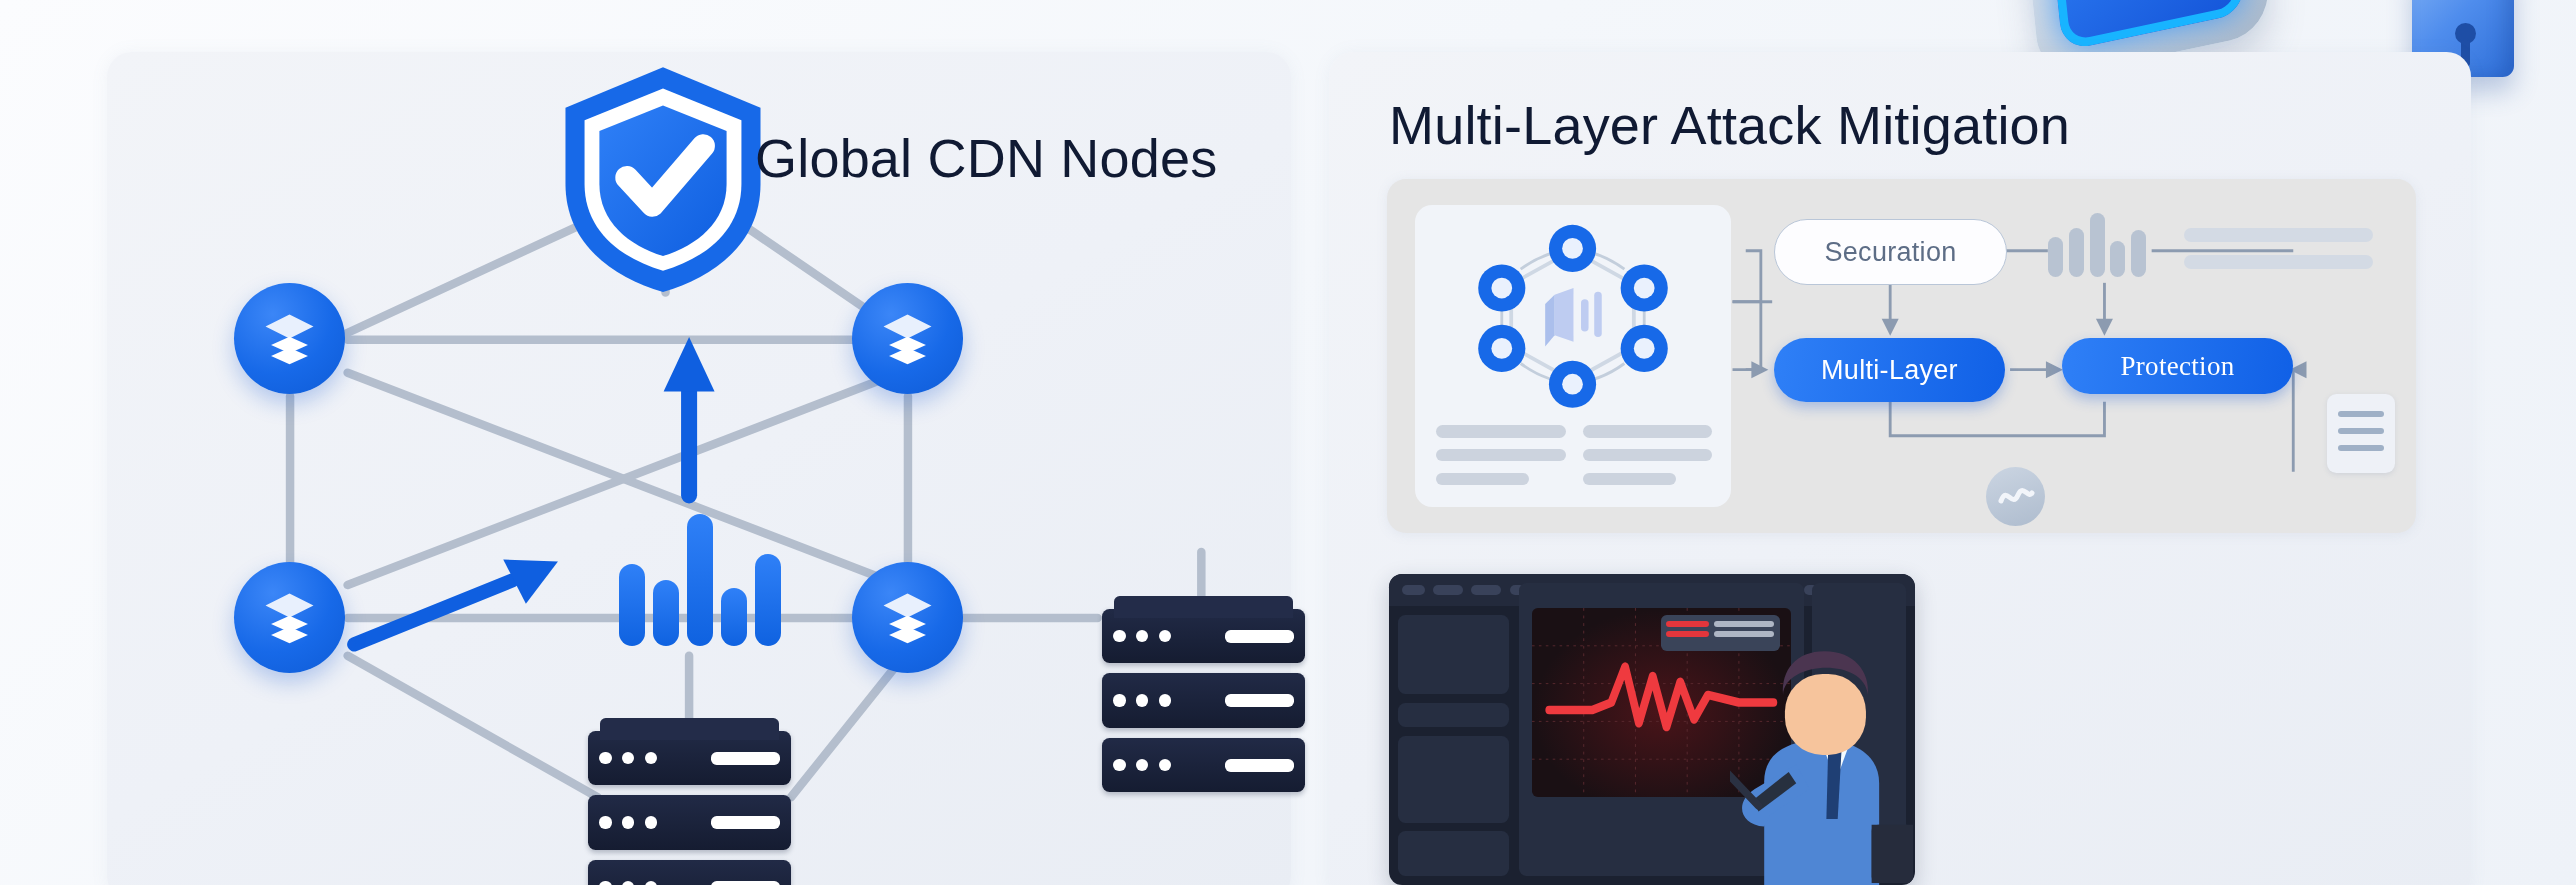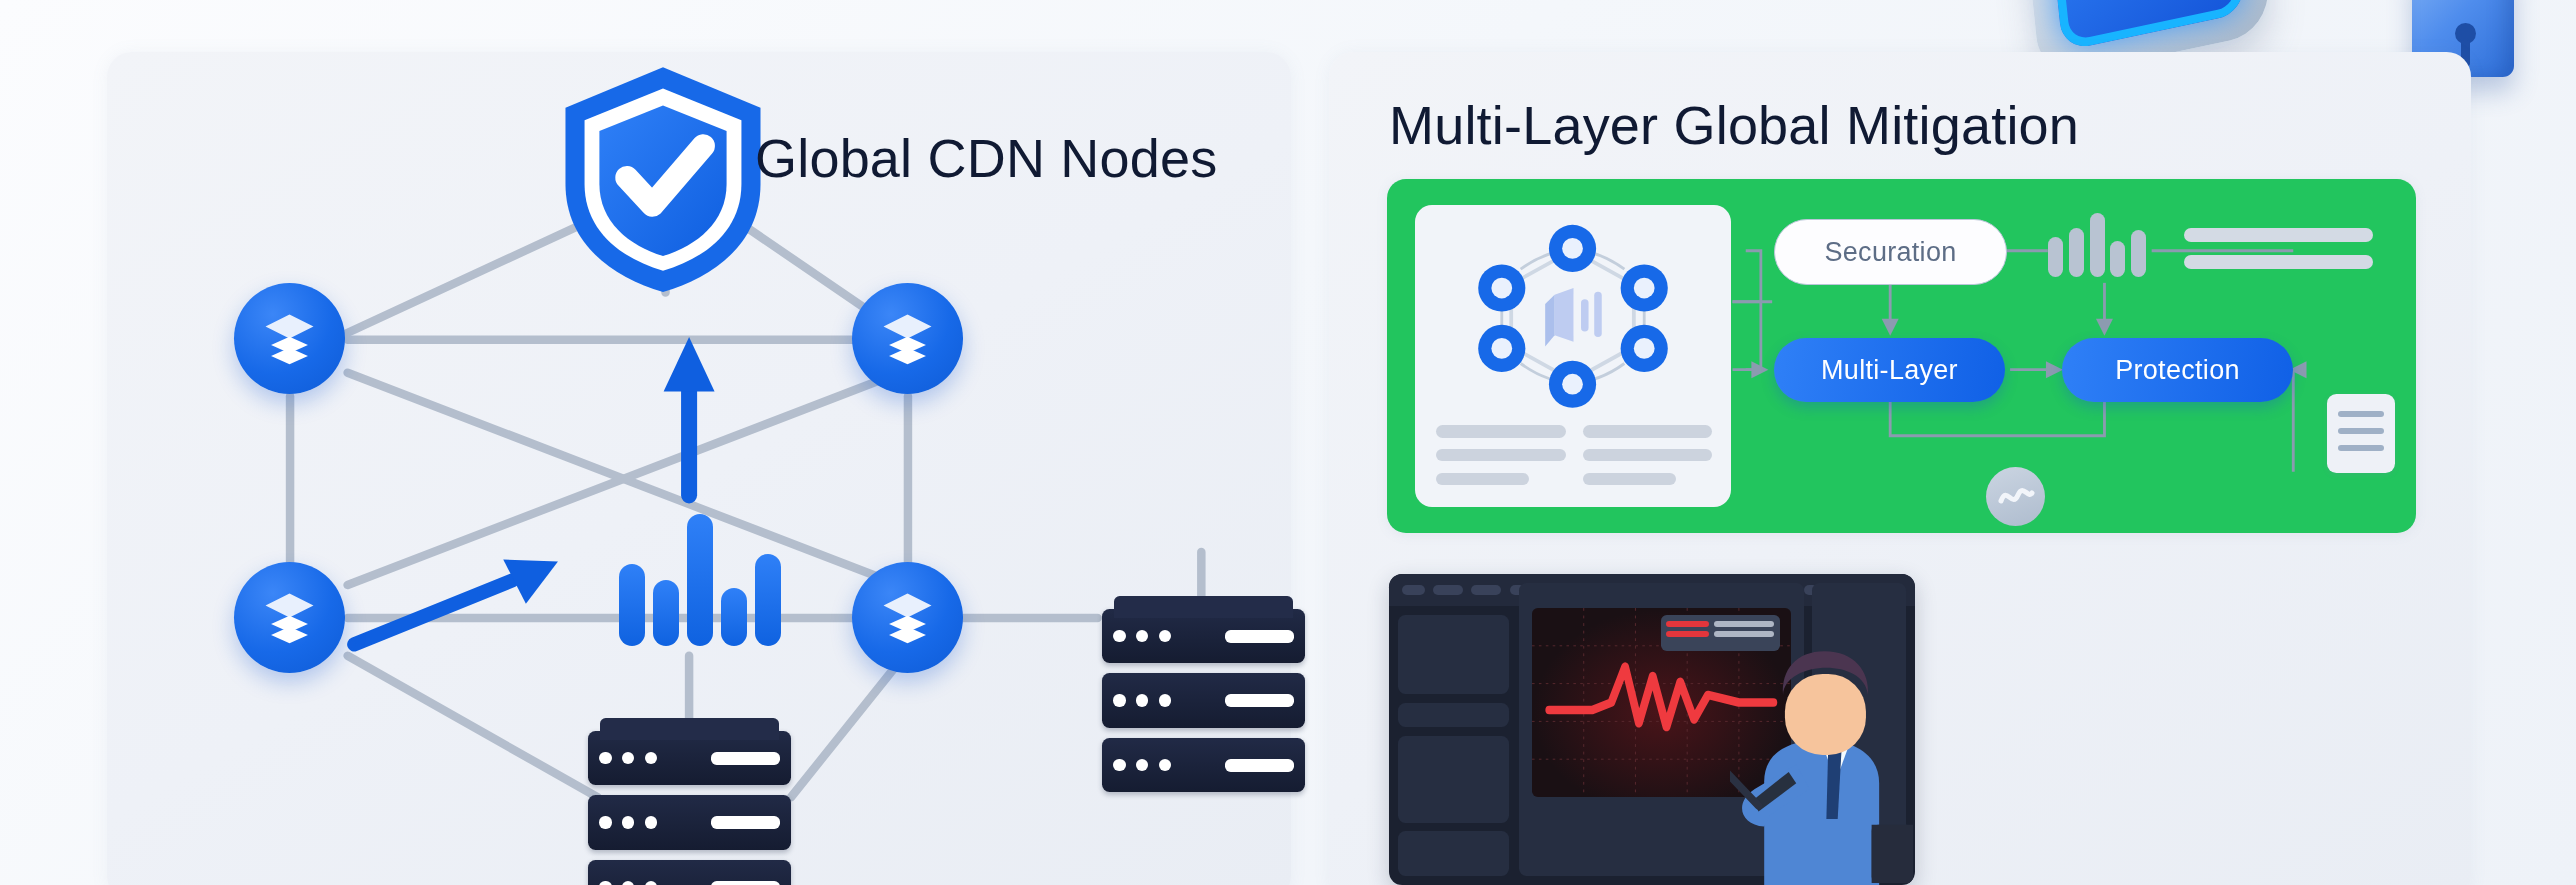--- a/index.html
+++ b/index.html
@@ -87,21 +87,21 @@
   .panel-title{
     position:absolute;color:#101a33;font-weight:400;letter-spacing:0.2px;
     white-space:pre-line;
   }
   .title-left{left:755px;top:127px;font-size:54px;}
   .title-right{left:1389px;top:94px;font-size:54px;}
 
   
   .flowcard{
     position:absolute;left:1387px;top:179px;width:1029px;height:354px;
-    border-radius:19px;background:#22c55e;
+    border-radius:19px;background:#e5e5e5;
     box-shadow:0 1.9px 11.3px rgba(120,140,170,.10);
   }
   .hexpanel{
     position:absolute;left:28px;top:26.4px;width:316px;height:302px;
     border-radius:17px;background:#f1f4f9;
   }
   .hex-svg{position:absolute;left:0;top:0;width:316px;height:217px;}
   .ph-lines{position:absolute;left:21px;bottom:22.6px;width:276px;
             display:flex;gap:17px;}
   .ph-col{flex:1;display:flex;flex-direction:column;gap:11.3px;}
@@ -117,21 +117,21 @@
   .pill-outline{
     left:387px;top:40px;width:231px;height:64px;
     background:#fdfdff;border:1.9px solid #b9c6d8;color:#5d6d86;
   }
   .pill-blue{
     background:linear-gradient(100deg,#2f80f7 0%,#1060e6 100%);color:#fff;
     box-shadow:0 5.7px 13.2px rgba(25,90,210,.3);
     text-align:center;
   }
   .pill-multi{left:387px;top:159px;width:231px;height:64px;}
-  .pill-prot{left:675px;top:159px;width:231px;height:64px;}
+  .pill-prot{left:675px;top:159px;width:231px;height:56px;font-family:Liberation Serif, serif;}
 
   .gbars{position:absolute;left:661px;top:36px;width:104px;height:68px;}
   .gbar{position:absolute;bottom:5.7px;width:15px;border-radius:8.5px;background:#b8c3d2;}
   .glines{position:absolute;left:797px;top:49px;width:189px;}
   .gline{height:14px;border-radius:7.5px;background:#d3dae4;margin-bottom:13.2px;}
   .doccard{
     position:absolute;right:21px;top:215px;width:68px;height:79px;border-radius:9.4px;
     background:#eef1f7;box-shadow:0 1.9px 5.7px rgba(120,140,170,.18);
     padding:17px 11.3px;box-sizing:border-box;
   }
@@ -320,21 +320,21 @@
             <span class="slot"></span>
           </div>
       </div>
     </div>
   </div>
 
   <div class="panel panel-right"></div>
 
   <div class="panel-title title-left">Global CDN Nodes</div>
 
-  <div class="panel-title title-right">Multi-Layer Global Mitigation</div>
+  <div class="panel-title title-right">Multi-Layer Attack Mitigation</div>
 
   <div class="flowcard">
 
     <div class="hexpanel">
       <svg class="hex-svg" viewBox="0 0 335 230">
         <g stroke="#c3cedc" stroke-width="3" fill="none">
           <path d="M112 68 Q167 28 222 68"></path>
           <path d="M112 168 Q167 208 222 168"></path>
           <line x1="92" y1="92" x2="92" y2="148"></line>
           <line x1="243" y1="92" x2="243" y2="148"></line>

